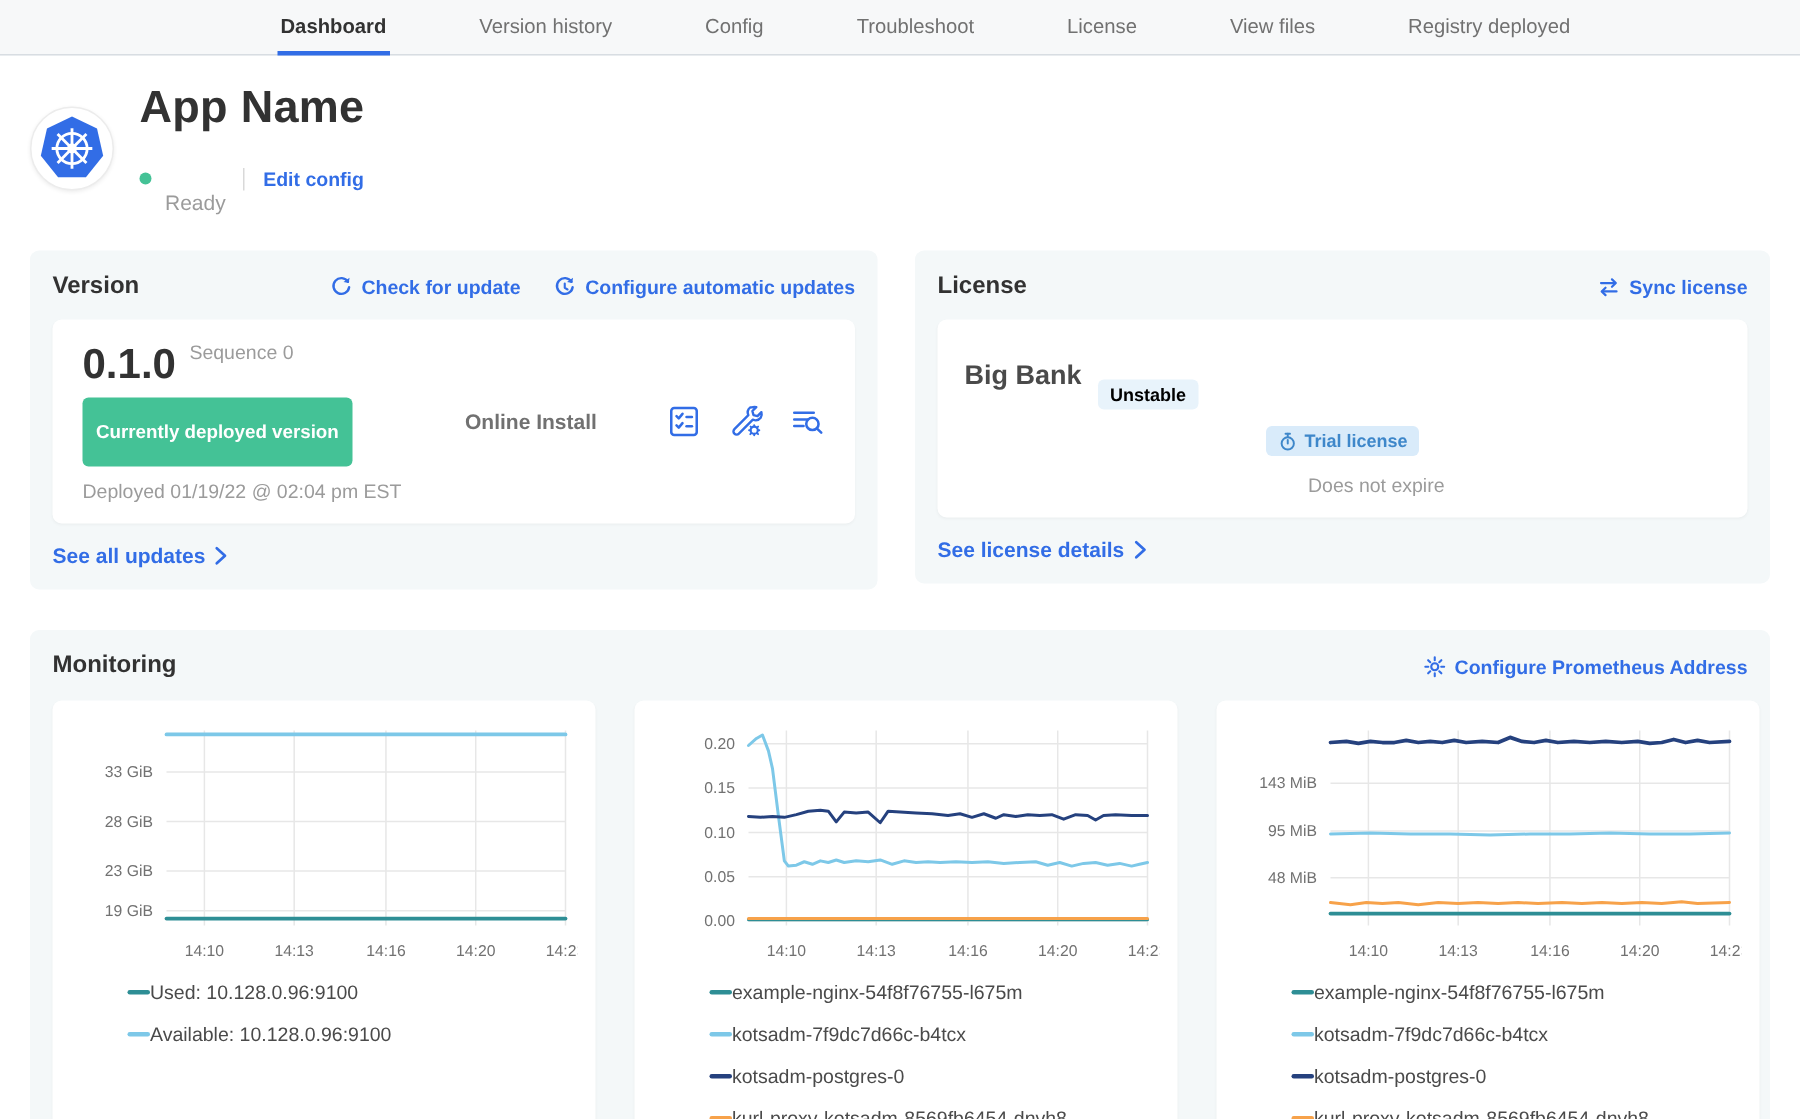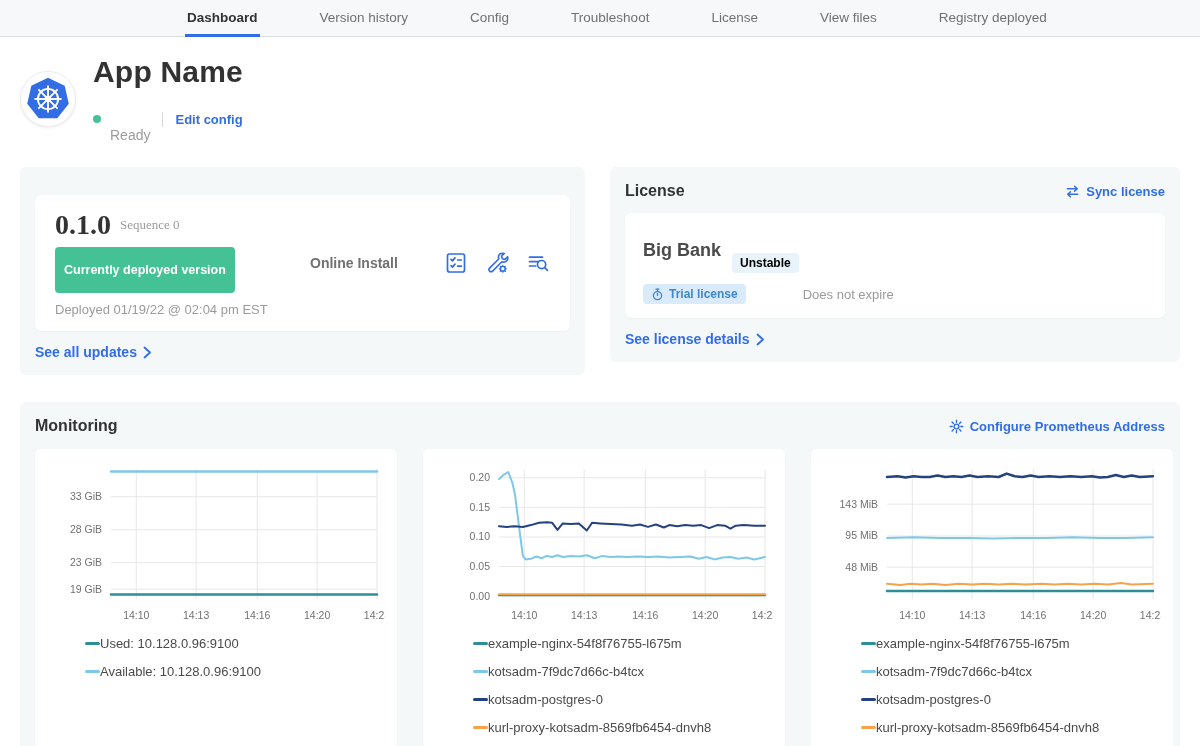--- a/index.html
+++ b/index.html
@@ -33,39 +33,39 @@
   .version-panel { width:565px; }
   .license-panel { flex:1; }
   .panel-head { display:flex; align-items:center; justify-content:space-between; }
   .panel-title { font-size:16px; font-weight:700; }
   .head-links { display:flex; gap:22px; }
 
   .inner-card { background:#fff; border-radius:6px; box-shadow:0 1px 2px rgba(0,0,0,.04);
     margin-top:13px; }
   .version-inner { display:flex; align-items:center; padding:14px 20px; min-height:96px; }
   .v-left { width:255px; }
-  .v-line1 { display:flex; align-items:center; gap:9px;font-family:Liberation Serif, serif; }
+  .v-line1 { display:flex; align-items:flex-start; gap:9px; }
   .v-number { font-size:28px; font-weight:700; }
   .v-seq { font-size:13px; color:#9b9b9b; }
   .deployed-badge { display:inline-block; background:#44c296; color:#fff;
     font-size:12.5px; font-weight:700; padding:16px 9px; border-radius:4px; margin-top:6px; }
   .deployed-at { font-size:13px; color:#9b9b9b; margin-top:9px; }
   .v-mid { flex:1; font-size:14px; font-weight:700; color:#717171; }
   .v-actions { display:flex; gap:17px; color:#326de6; }
   .v-actions .act-icon { cursor:pointer; display:flex; }
   .see-link { margin-top:13px; font-size:14px; }
   .see-link .blue-link { font-size:14px; }
 
   .license-inner { padding:14px 18px; }
   .l-line1 { display:flex; align-items:center; gap:11px; }
   .l-name { font-size:18px; font-weight:700; color:#4a4a4a; }
   .chip { font-size:12px; font-weight:700; border-radius:4px; padding:3px 8px; }
   .chip-channel { background:#e8f3fb; color:#000000;margin-top:26px; }
   .chip-trial { background:#d9ebfa; color:#3e87ca; display:inline-flex; align-items:center; gap:5px; }
-  .l-line2 { display:flex; align-items:center; gap:12px; margin-top:11px; }
+  .l-line2 { display:flex; align-items:center; gap:12px; margin-top:11px;flex-direction:column; }
   .l-expiry { font-size:13px; color:#9b9b9b;padding-left:45px; }
 
   
   .monitoring-panel { margin-top:27px; padding:15px 15px 16px; }
   .charts-row { display:flex; gap:26px; margin-top:14px; align-items:stretch; }
   .chart-card { width:362px; background:#fff; border-radius:6px;
     box-shadow:0 1px 2px rgba(0,0,0,.04); display:flex; flex-direction:column;
     padding:8px 12px 16px; height:341px; }
   .chart-svg-holder { overflow:hidden; width:338px; height:172px; }
   .chart-legend { margin:6px 0 0 38px; }
@@ -113,20 +113,40 @@
         <span class="status-text">Ready</span>
         <span class="v-divider"></span>
         <a class="blue-link">Edit config</a>
       </div>
     </div>
   </div>
 
   <div class="cards-row">
 
     <div class="panel version-panel">
+      <div class="panel-head">
+        <div class="panel-title">Version</div>
+        <div class="head-links">
+          <a class="blue-link">
+            <svg width="15" height="15" viewBox="0 0 16 16">
+              <path d="M12.8 4.1 A5.6 5.6 0 1 0 13.6 8" fill="none" stroke="#326de6" stroke-width="1.7" stroke-linecap="round"></path>
+              <path d="M13.9 1.2 L13.3 5 L9.6 4.2 Z" fill="#326de6"></path>
+            </svg>
+            <span>Check for update</span>
+          </a>
+          <a class="blue-link">
+            <svg width="15" height="15" viewBox="0 0 16 16">
+              <path d="M12.8 4.1 A5.6 5.6 0 1 0 13.6 8" fill="none" stroke="#326de6" stroke-width="1.7" stroke-linecap="round"></path>
+              <path d="M13.9 1.2 L13.3 5 L9.6 4.2 Z" fill="#326de6"></path>
+              <path d="M8 5.4 V8.4 L10 9.6" fill="none" stroke="#326de6" stroke-width="1.5" stroke-linecap="round" stroke-linejoin="round"></path>
+            </svg>
+            <span>Configure automatic updates</span>
+          </a>
+        </div>
+      </div>
 
       <div class="inner-card version-inner">
         <div class="v-left">
           <div class="v-line1">
             <span class="v-number">0.1.0</span>
             <span class="v-seq">Sequence 0</span>
           </div>
           <span class="deployed-badge">Currently deployed version</span>
           <div class="deployed-at">Deployed 01/19/22 @ 02:04 pm EST</div>
         </div>

